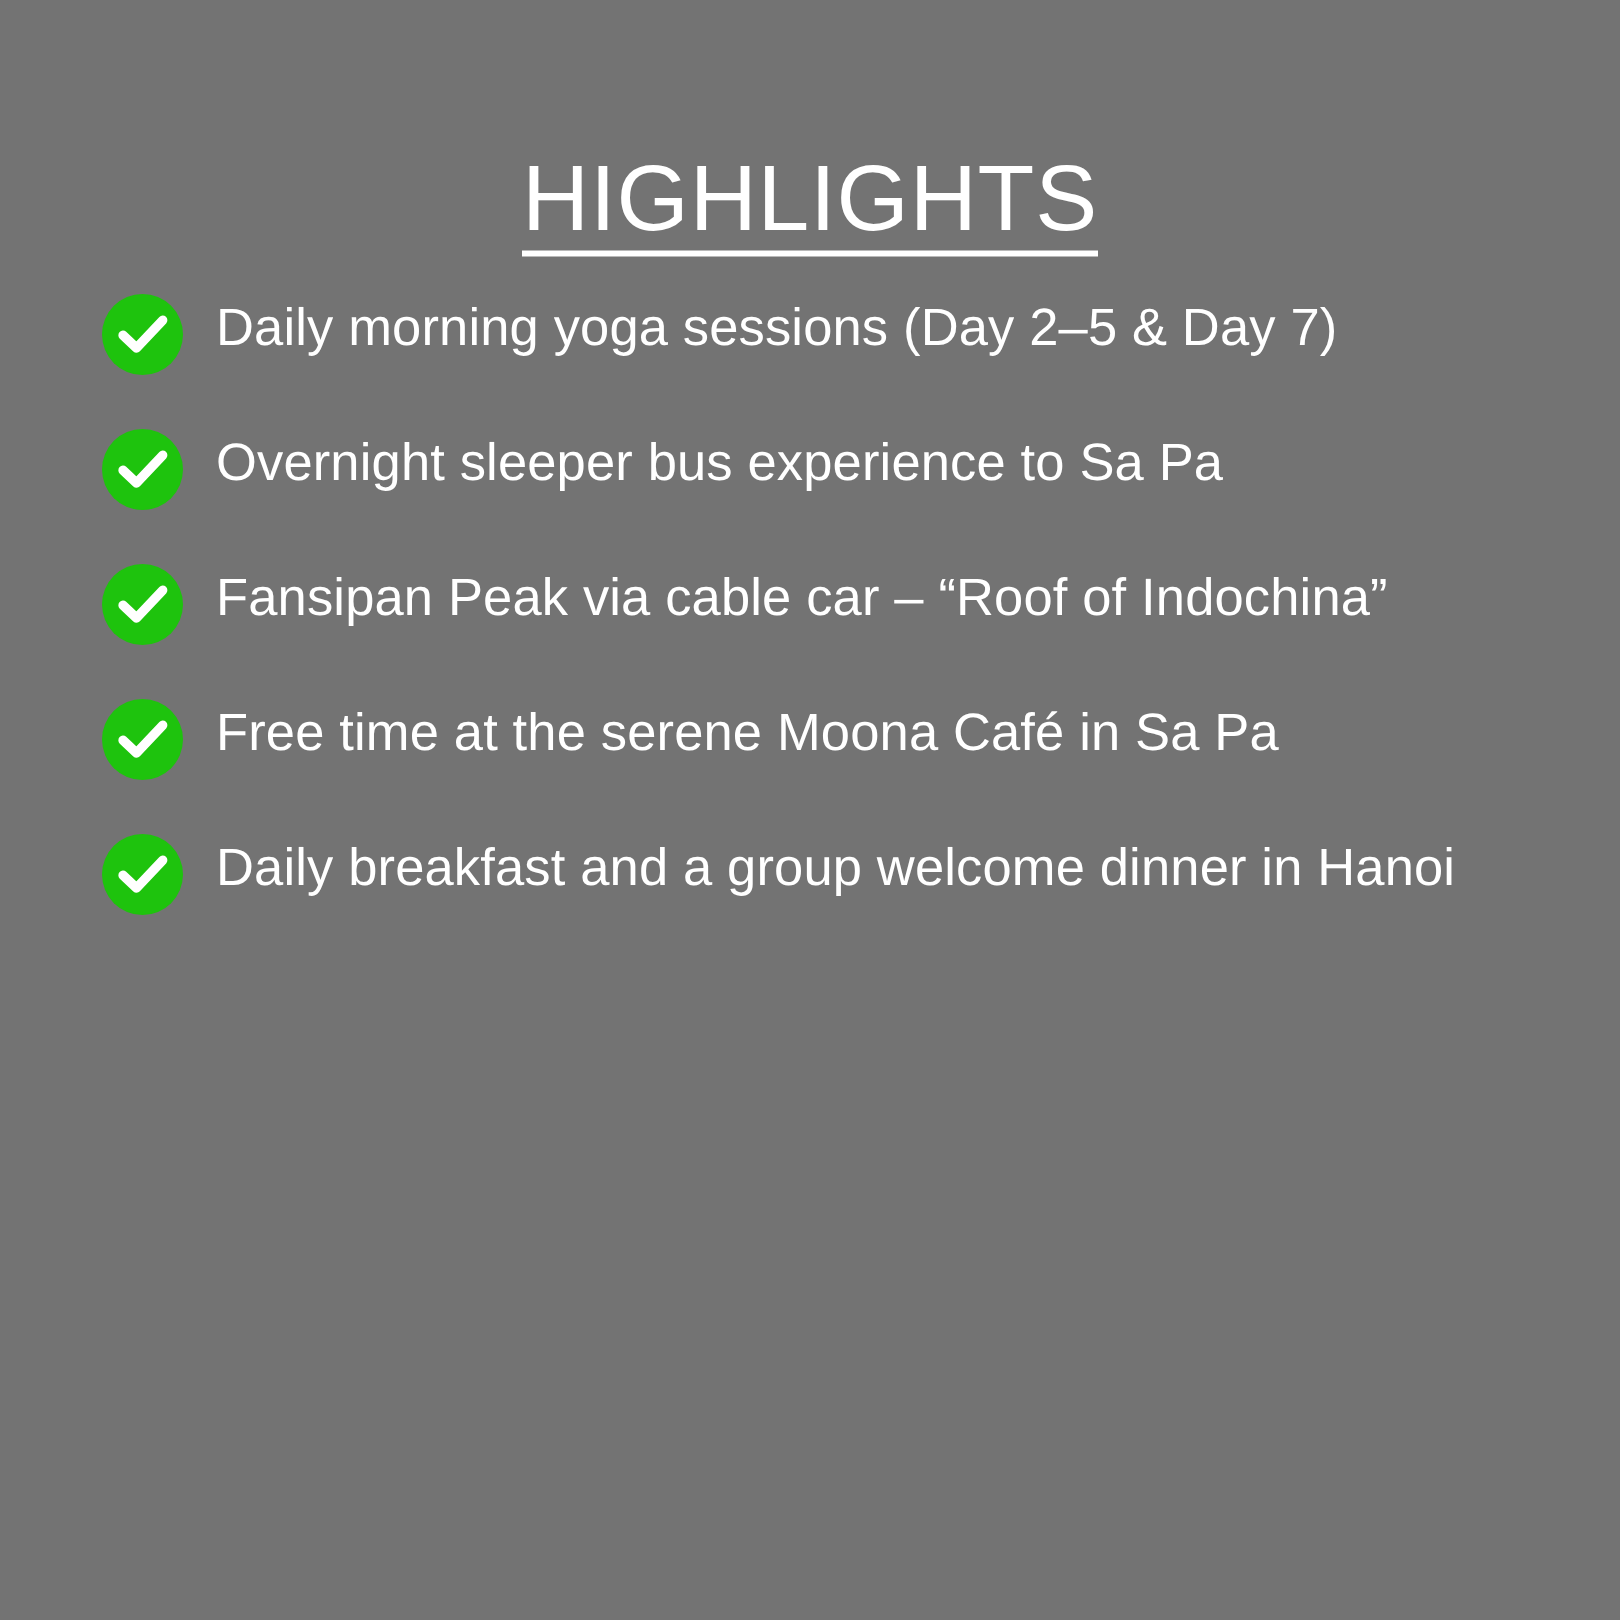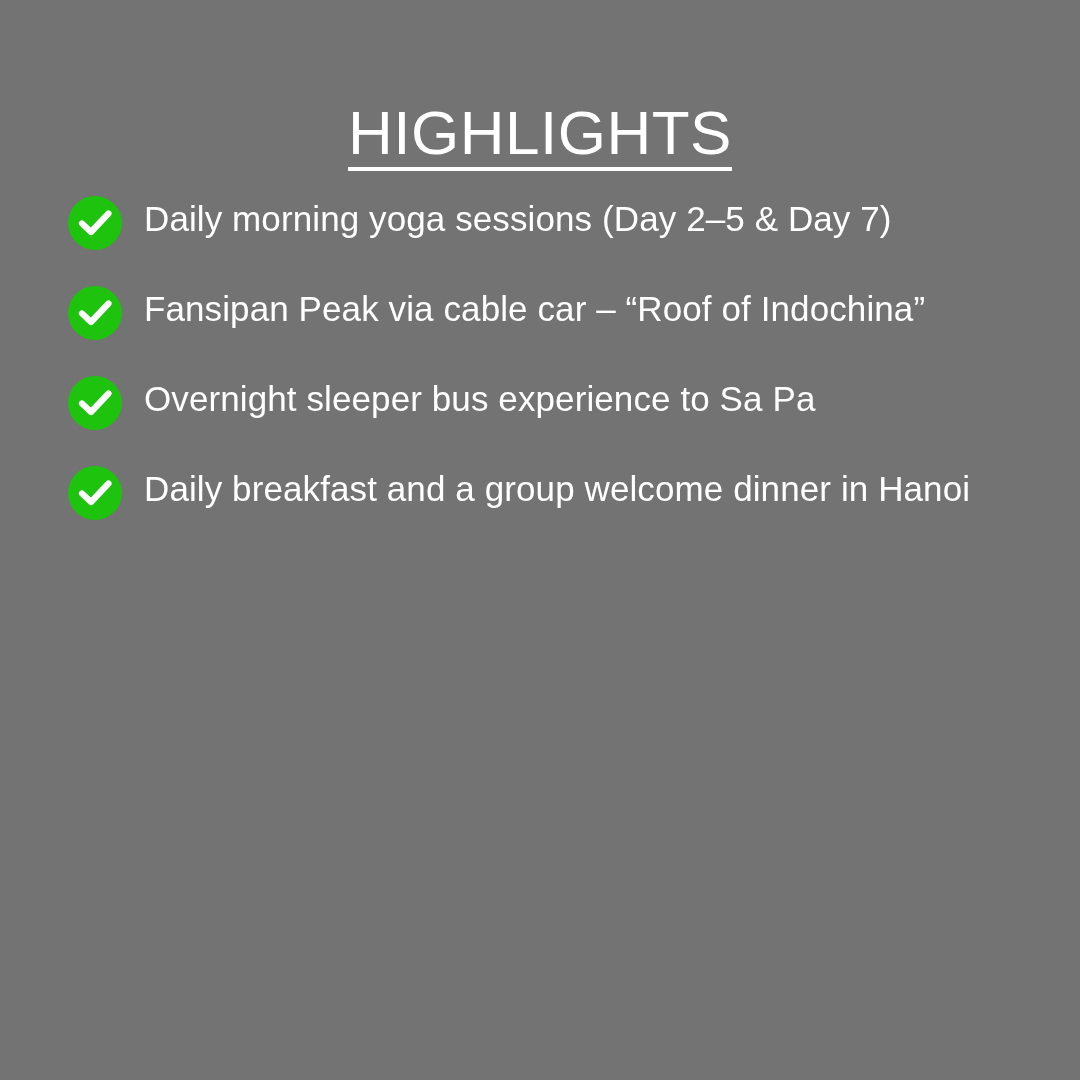--- a/index.html
+++ b/index.html
@@ -113,34 +113,43 @@
       <span class="highlight-text">Daily morning yoga sessions (Day 2–5 &amp; Day 7)</span>
     </li>
 
     <li class="highlight-item">
       <span class="check-icon">
         <svg viewBox="0 0 54 54" xmlns="http://www.w3.org/2000/svg">
           <circle cx="27" cy="27" r="27" fill="#1ec30d"></circle>
           <path d="M14 27.5 L23 36 L40.5 17.5" fill="none" stroke="#ffffff" stroke-width="6.2" stroke-linecap="round" stroke-linejoin="round"></path>
         </svg>
       </span>
-      <span class="highlight-text">Fansipan Peak via cable car – “Roof of Indochina”</span>
+      <span class="highlight-text">Overnight sleeper bus experience to Sa Pa</span>
     </li>
 
     <li class="highlight-item">
       <span class="check-icon">
         <svg viewBox="0 0 54 54" xmlns="http://www.w3.org/2000/svg">
           <circle cx="27" cy="27" r="27" fill="#1ec30d"></circle>
           <path d="M14 27.5 L23 36 L40.5 17.5" fill="none" stroke="#ffffff" stroke-width="6.2" stroke-linecap="round" stroke-linejoin="round"></path>
         </svg>
       </span>
-      <span class="highlight-text">Overnight sleeper bus experience to Sa Pa</span>
+      <span class="highlight-text">Fansipan Peak via cable car – “Roof of Indochina”</span>
     </li>
 
 
+    <li class="highlight-item">
+      <span class="check-icon">
+        <svg viewBox="0 0 54 54" xmlns="http://www.w3.org/2000/svg">
+          <circle cx="27" cy="27" r="27" fill="#1ec30d"></circle>
+          <path d="M14 27.5 L23 36 L40.5 17.5" fill="none" stroke="#ffffff" stroke-width="6.2" stroke-linecap="round" stroke-linejoin="round"></path>
+        </svg>
+      </span>
+      <span class="highlight-text">Free time at the serene Moona Café in Sa Pa</span>
+    </li>
 
 
     <li class="highlight-item">
       <span class="check-icon">
         <svg viewBox="0 0 54 54" xmlns="http://www.w3.org/2000/svg">
           <circle cx="27" cy="27" r="27" fill="#1ec30d"></circle>
           <path d="M14 27.5 L23 36 L40.5 17.5" fill="none" stroke="#ffffff" stroke-width="6.2" stroke-linecap="round" stroke-linejoin="round"></path>
         </svg>
       </span>
       <span class="highlight-text">Daily breakfast and a group welcome dinner in Hanoi</span>

